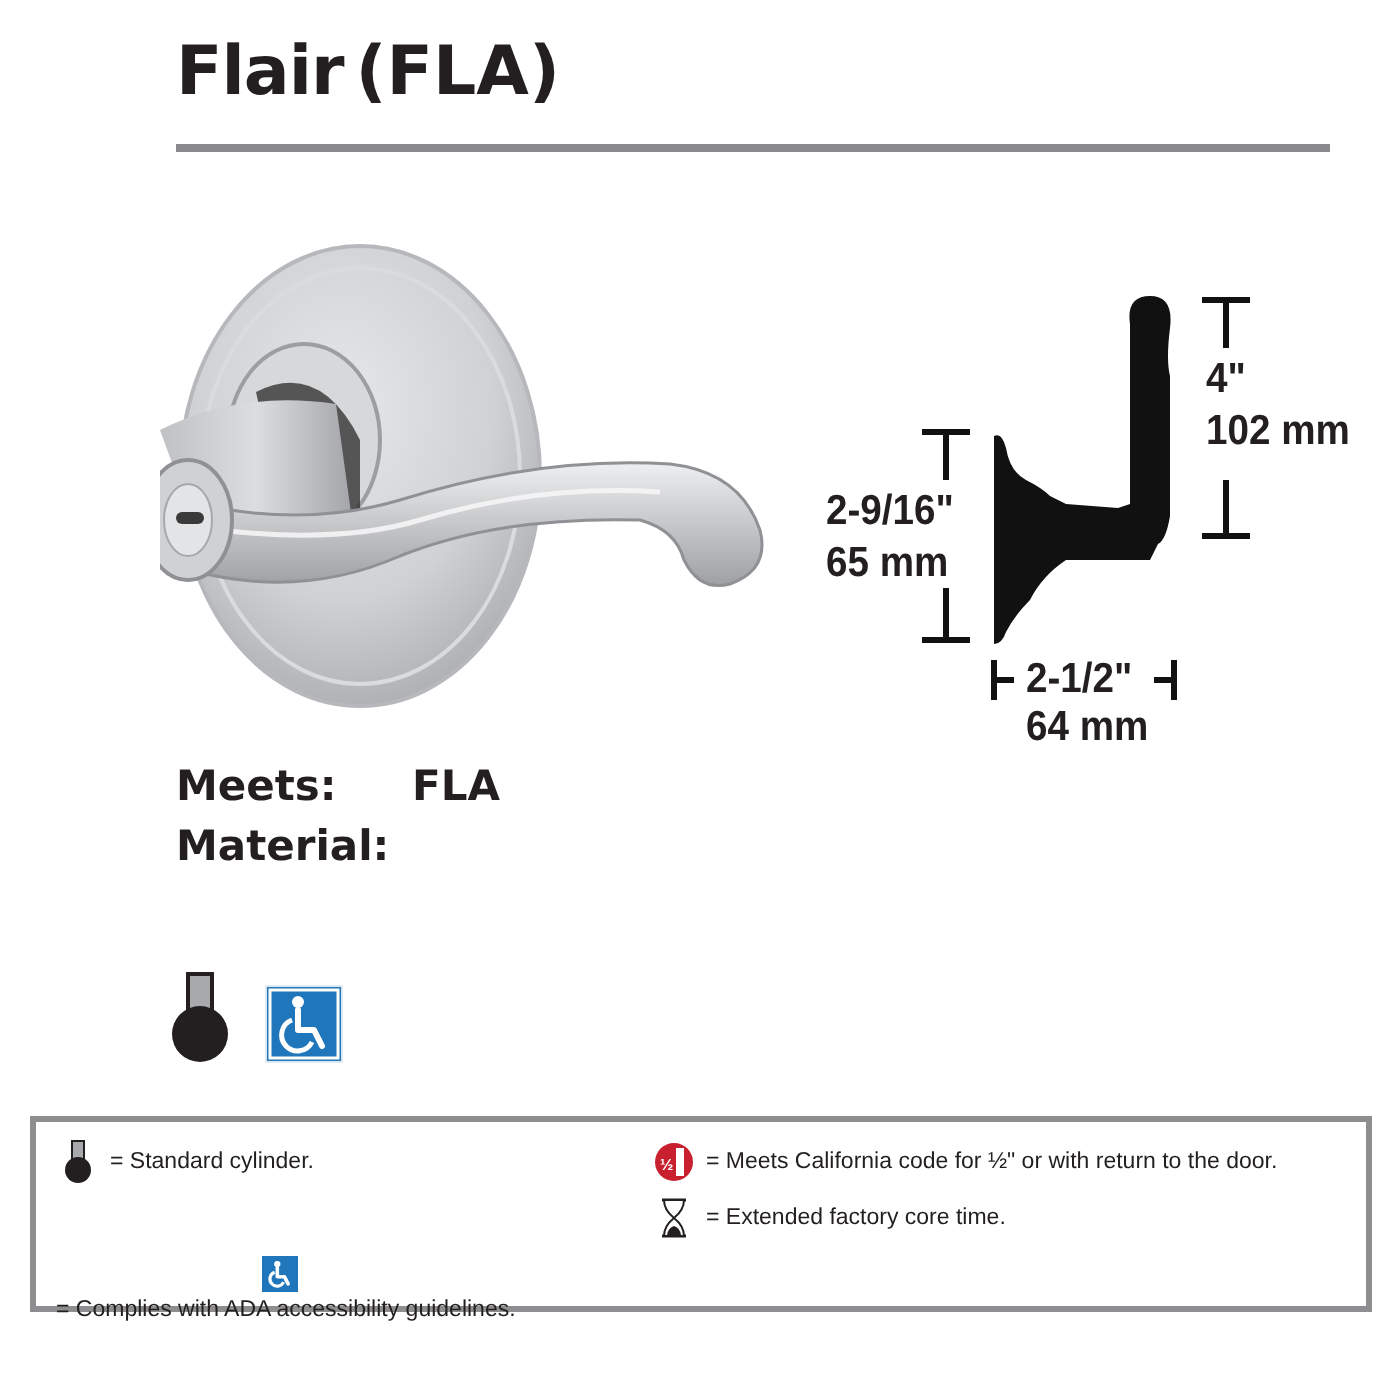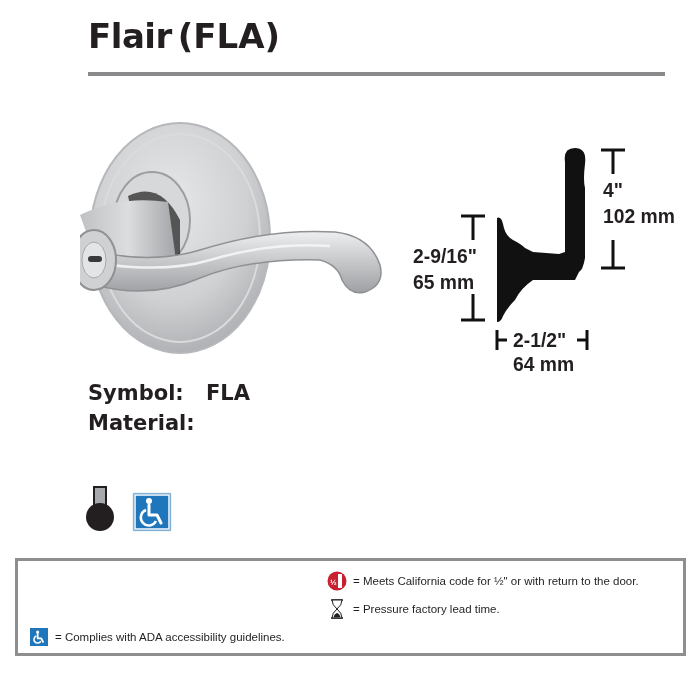--- a/index.html
+++ b/index.html
@@ -96,21 +96,21 @@
   <div class="dim-text" style="left:198px;top:38px;">4"</div>
   <div class="dim-text" style="left:198px;top:64px;">102 mm</div>
   <div class="dim-text" style="left:8px;top:104px;">2-9/16"</div>
   <div class="dim-text" style="left:8px;top:130px;">65 mm</div>
   <div class="dim-text" style="left:108px;top:188px;">2-1/2"</div>
   <div class="dim-text" style="left:108px;top:212px;">64 mm</div>
 </div>
 
 <div class="specs">
   <div class="spec-row">
-    <span class="spec-label">Symbol:</span>
+    <span class="spec-label">Meets:</span>
     <span class="spec-value">FLA</span>
   </div>
   <div class="spec-row">
     <span class="spec-label wide">Material:</span>
   </div>
 </div>
 
 <div class="badges">
   <svg width="32" height="46" viewBox="0 0 32 46">
     <rect x="10" y="1" width="12" height="20" fill="#a7a9ac" stroke="#231f20" stroke-width="2"></rect>
@@ -119,21 +119,30 @@
   <svg width="40" height="40" viewBox="0 0 40 40">
     <rect x="1" y="1" width="38" height="38" fill="#1f76bb" stroke="#dfe9f3" stroke-width="1"></rect>
     <rect x="3" y="3" width="34" height="34" fill="none" stroke="#ffffff" stroke-width="1.5"></rect>
     <circle cx="17" cy="9" r="3" fill="#fff"></circle>
     <path d="M17 13 L17 23 L25 23 L29 31" fill="none" stroke="#fff" stroke-width="3" stroke-linecap="round" stroke-linejoin="round"></path>
     <path d="M14 18 A8 8 0 1 0 24 29" fill="none" stroke="#fff" stroke-width="2.5"></path>
   </svg>
 </div>
 
 <div class="legend">
-  <div class="legend-item" style="left:10px;top:64px;">
+  <div class="legend-item" style="left:10px;top:8px;">
+    <span class="legend-icon">
+      <svg width="14" height="22" viewBox="0 0 14 22">
+          <rect x="4" y="0.5" width="6" height="9" fill="#a7a9ac" stroke="#231f20" stroke-width="1"></rect>
+          <circle cx="7" cy="15" r="6.5" fill="#231f20"></circle>
+        </svg>
+    </span>
+    <span>= Standard cylinder.</span>
+  </div>
+  <div class="legend-item" style="left:10px;top:64px;flex-direction:column;">
     <span class="legend-icon">
       <svg width="18" height="18" viewBox="0 0 40 40">
           <rect x="0" y="0" width="40" height="40" fill="#1f76bb"></rect>
           <circle cx="17" cy="9" r="3.5" fill="#fff"></circle>
           <path d="M17 13 L17 23 L25 23 L29 31" fill="none" stroke="#fff" stroke-width="4" stroke-linecap="round" stroke-linejoin="round"></path>
           <path d="M14 18 A8 8 0 1 0 24 29" fill="none" stroke="#fff" stroke-width="3.5"></path>
         </svg>
     </span>
     <span>= Complies with ADA accessibility guidelines.</span>
   </div>
@@ -149,15 +158,15 @@
   </div>
   <div class="legend-item" style="left:308px;top:36px;">
     <span class="legend-icon">
       <svg width="14" height="20" viewBox="0 0 14 20">
           <line x1="1" y1="1" x2="13" y2="1" stroke="#231f20" stroke-width="1.5"></line>
           <line x1="1" y1="19" x2="13" y2="19" stroke="#231f20" stroke-width="1.5"></line>
           <path d="M2 1 L12 1 Q12 6 7 10 Q12 14 12 19 L2 19 Q2 14 7 10 Q2 6 2 1 Z" fill="#fff" stroke="#231f20" stroke-width="1"></path>
           <path d="M3.5 18.5 Q4 15 7 14 Q10 15 10.5 18.5 Z" fill="#231f20"></path>
         </svg>
     </span>
-    <span>= Pressure factory lead time.</span>
+    <span>= Extended factory core time.</span>
   </div>
 </div>
 
 </body></html>

